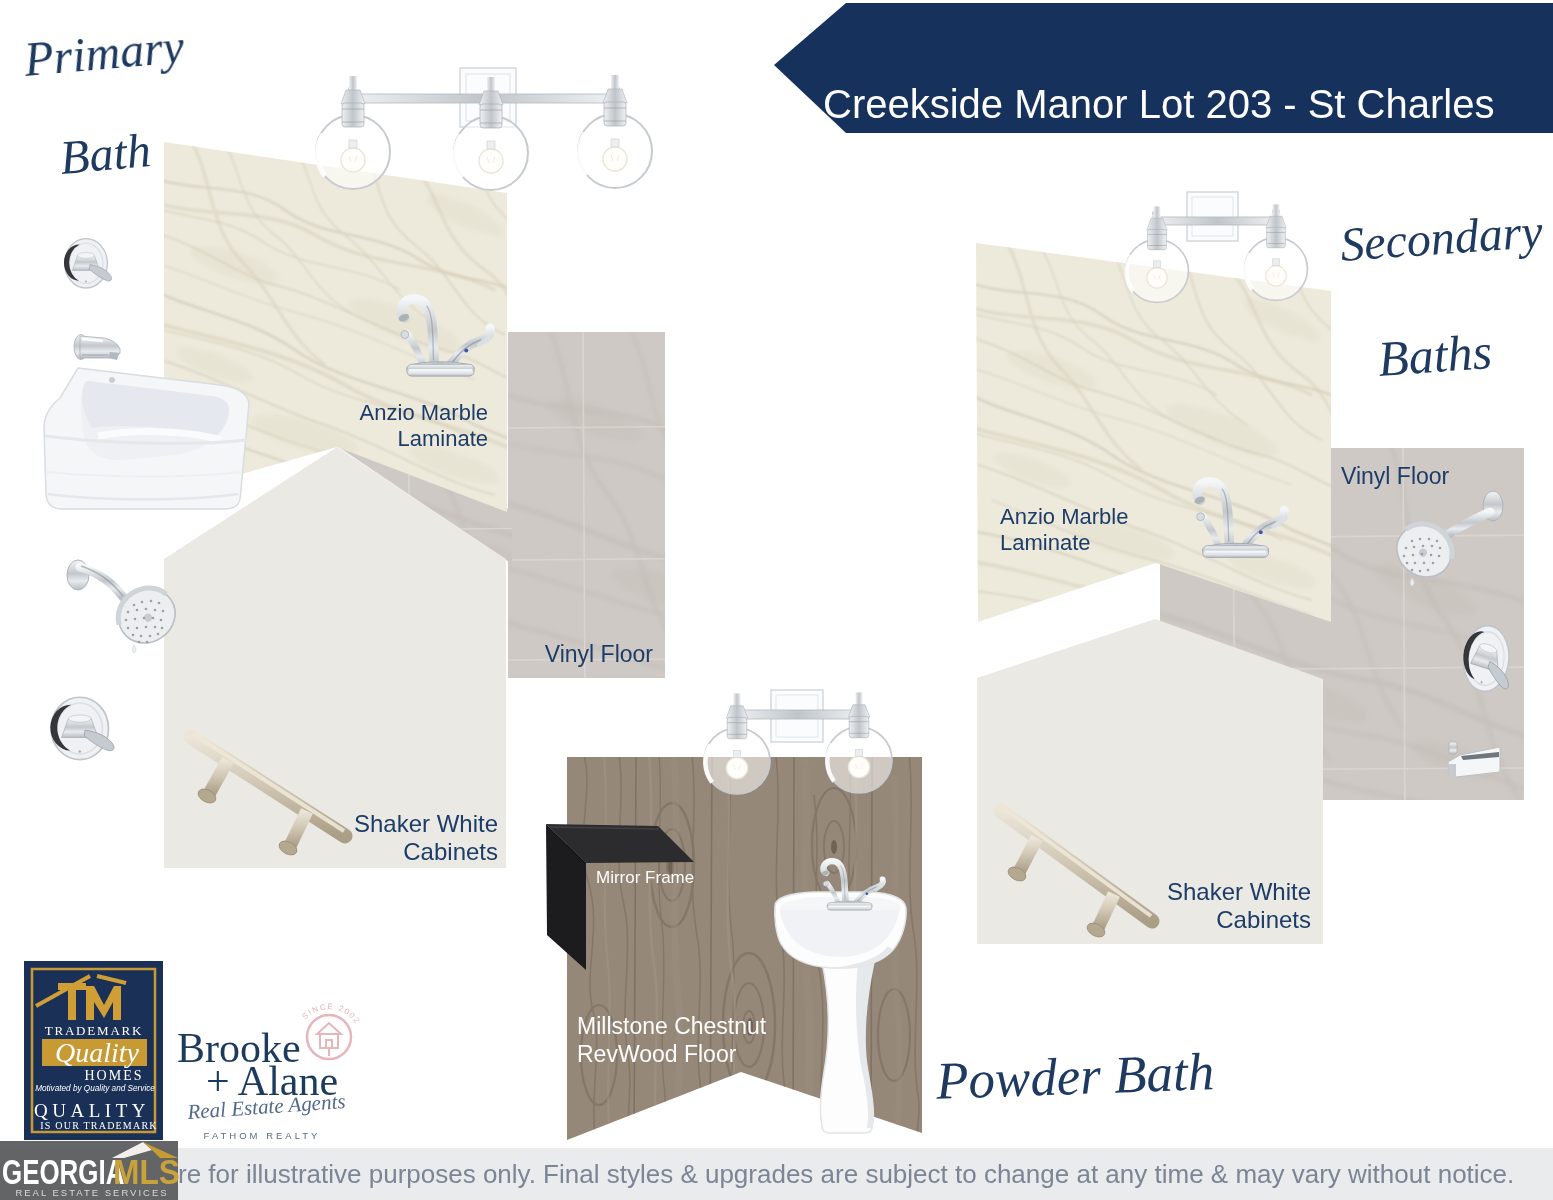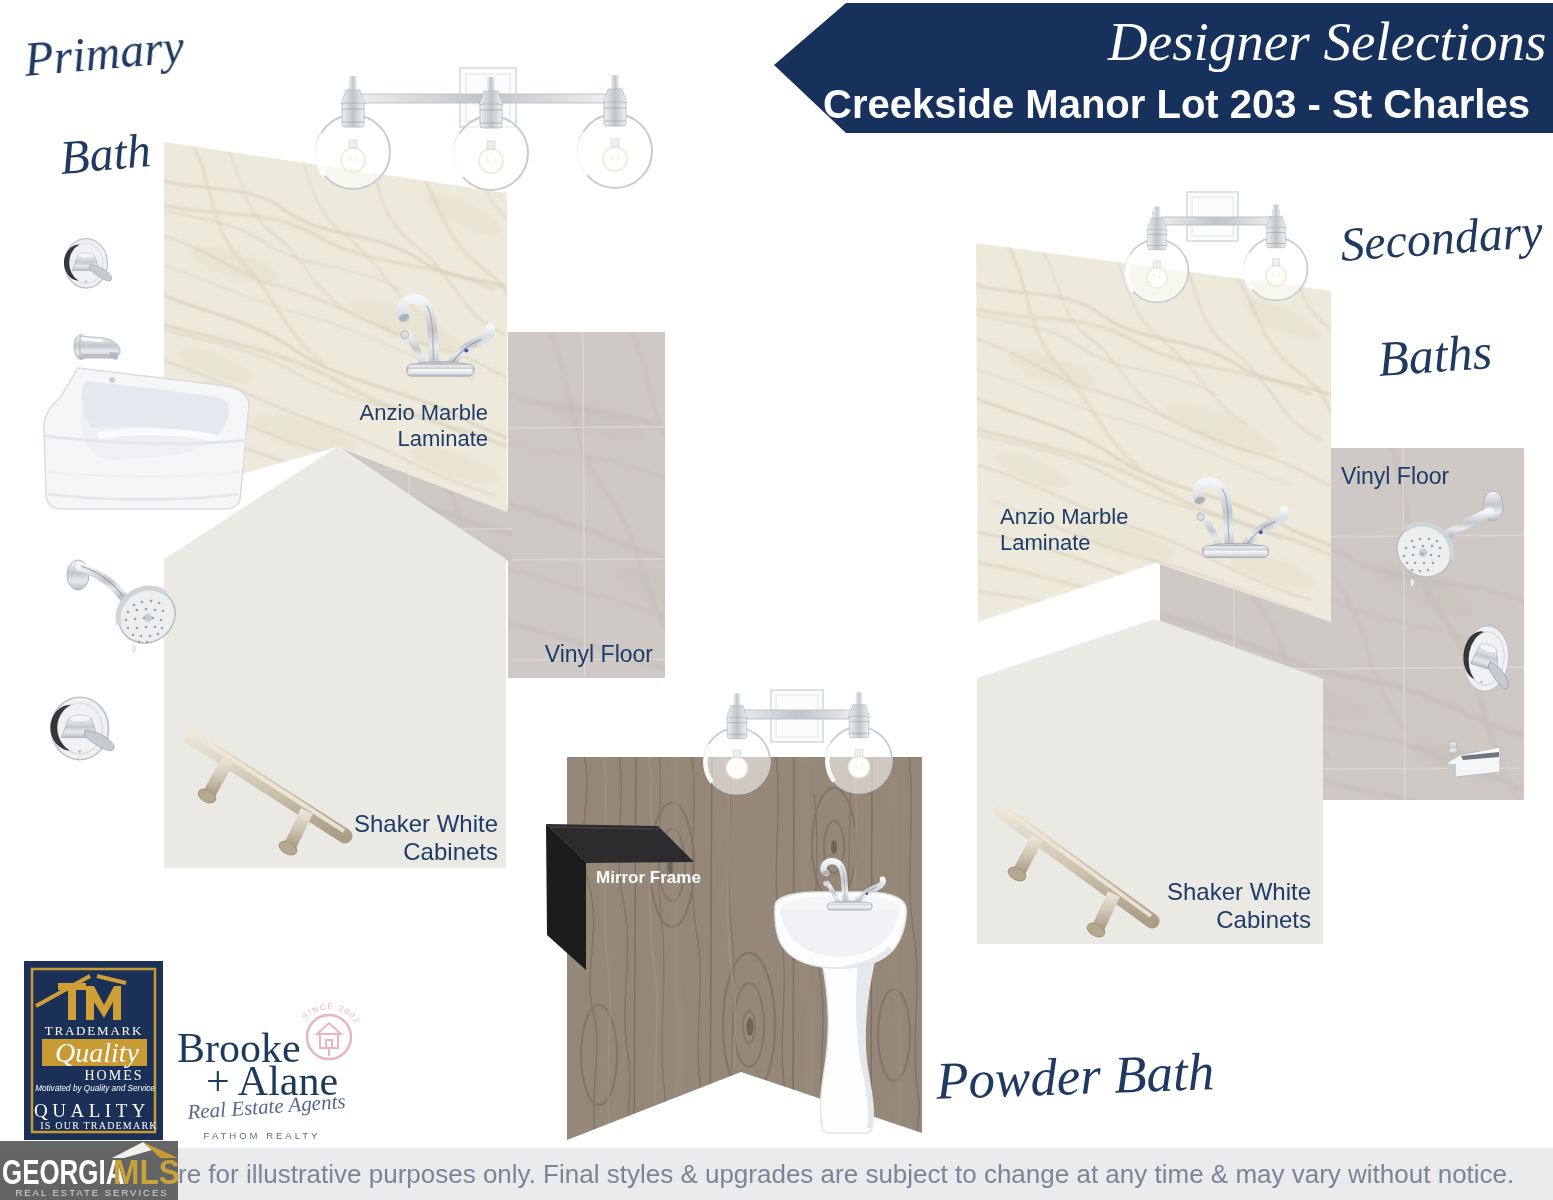--- a/index.html
+++ b/index.html
@@ -2,21 +2,21 @@
 <html><head>
 <meta charset="utf-8">
 <style>
   html,body{margin:0;padding:0;background:#fff;}
   #page{position:relative;width:1553px;height:1200px;overflow:hidden;background:#fff;
         font-family:"Liberation Sans",sans-serif;}
   .abs{position:absolute;}
   .lbl{position:absolute;color:#1d3c68;font-weight:normal;line-height:1.18;}
   .script{position:absolute;color:#1e3a61;font-family:"Liberation Serif",serif;
           font-style:italic;}
-  .wlbl{position:absolute;color:#fdfdfd;font-weight:bold;}
+  .wlbl{position:absolute;color:#fdfdfd;font-weight:normal;}
 </style>
 </head>
 <body>
 <div id="page">
 
 <div class="abs" style="left:0;top:1148px;width:1553px;height:52px;background:#e9ebed"></div>
 
 <div class="abs" style="left:178px;top:1159px;font-size:26px;color:#7c8596;white-space:nowrap">re for illustrative purposes only. Final styles &amp; upgrades are subject to change at any time &amp; may vary without notice.</div>
 <svg class="abs" style="left:0;top:0" width="1553" height="1200" viewBox="0 0 1553 1200">
 <defs>
@@ -470,32 +470,32 @@
 </svg>
 
 <div class="script" style="left:24px;top:25px;font-size:48px;transform:rotate(-5deg)">Primary</div>
 <div class="script" style="left:60px;top:126px;font-size:48px;transform:rotate(-5deg)">Bath</div>
 
 <div class="script" style="left:1340px;top:210px;font-size:48px;transform:rotate(-4deg)">Secondary</div>
 <div class="script" style="left:1378px;top:326px;font-size:50px;transform:rotate(-4deg)">Baths</div>
 
 <div class="script" style="left:936px;top:1046px;font-size:53px;transform:rotate(-2deg)">Powder Bath</div>
 
-<div class="script" style="left:1108px;top:10px;width:420px;font-size:55px;color:#ffffff;text-align:right;white-space:nowrap">Designer Selections</div>
 
 <div class="wlbl" style="left:823px;top:82px;font-size:40px;letter-spacing:0px;white-space:nowrap">Creekside Manor Lot 203 - St Charles</div>
 
 <div class="lbl" style="left:288px;top:400px;width:200px;font-size:22px;text-align:right">Anzio Marble<br>Laminate</div>
 
 <div class="lbl" style="left:453px;top:641px;width:200px;font-size:23px;text-align:right">Vinyl Floor</div>
 
 <div class="lbl" style="left:298px;top:810px;width:200px;font-size:24px;text-align:right">Shaker White<br>Cabinets</div>
 
 <div class="lbl" style="left:1000px;top:504px;width:220px;font-size:22px;text-align:left">Anzio Marble<br>Laminate</div>
 
 <div class="lbl" style="left:1341px;top:463px;width:220px;font-size:23px;text-align:left">Vinyl Floor</div>
 
 <div class="lbl" style="left:1111px;top:878px;width:200px;font-size:24px;text-align:right">Shaker White<br>Cabinets</div>
 
 <div class="wlbl" style="left:596px;top:868px;font-size:17px">Mirror Frame</div>
 
+<div class="wlbl" style="left:577px;top:1012px;font-size:23px;line-height:1.22">Millstone Chestnut<br>RevWood Floor</div>
 
 </div>
 
 </body></html>

